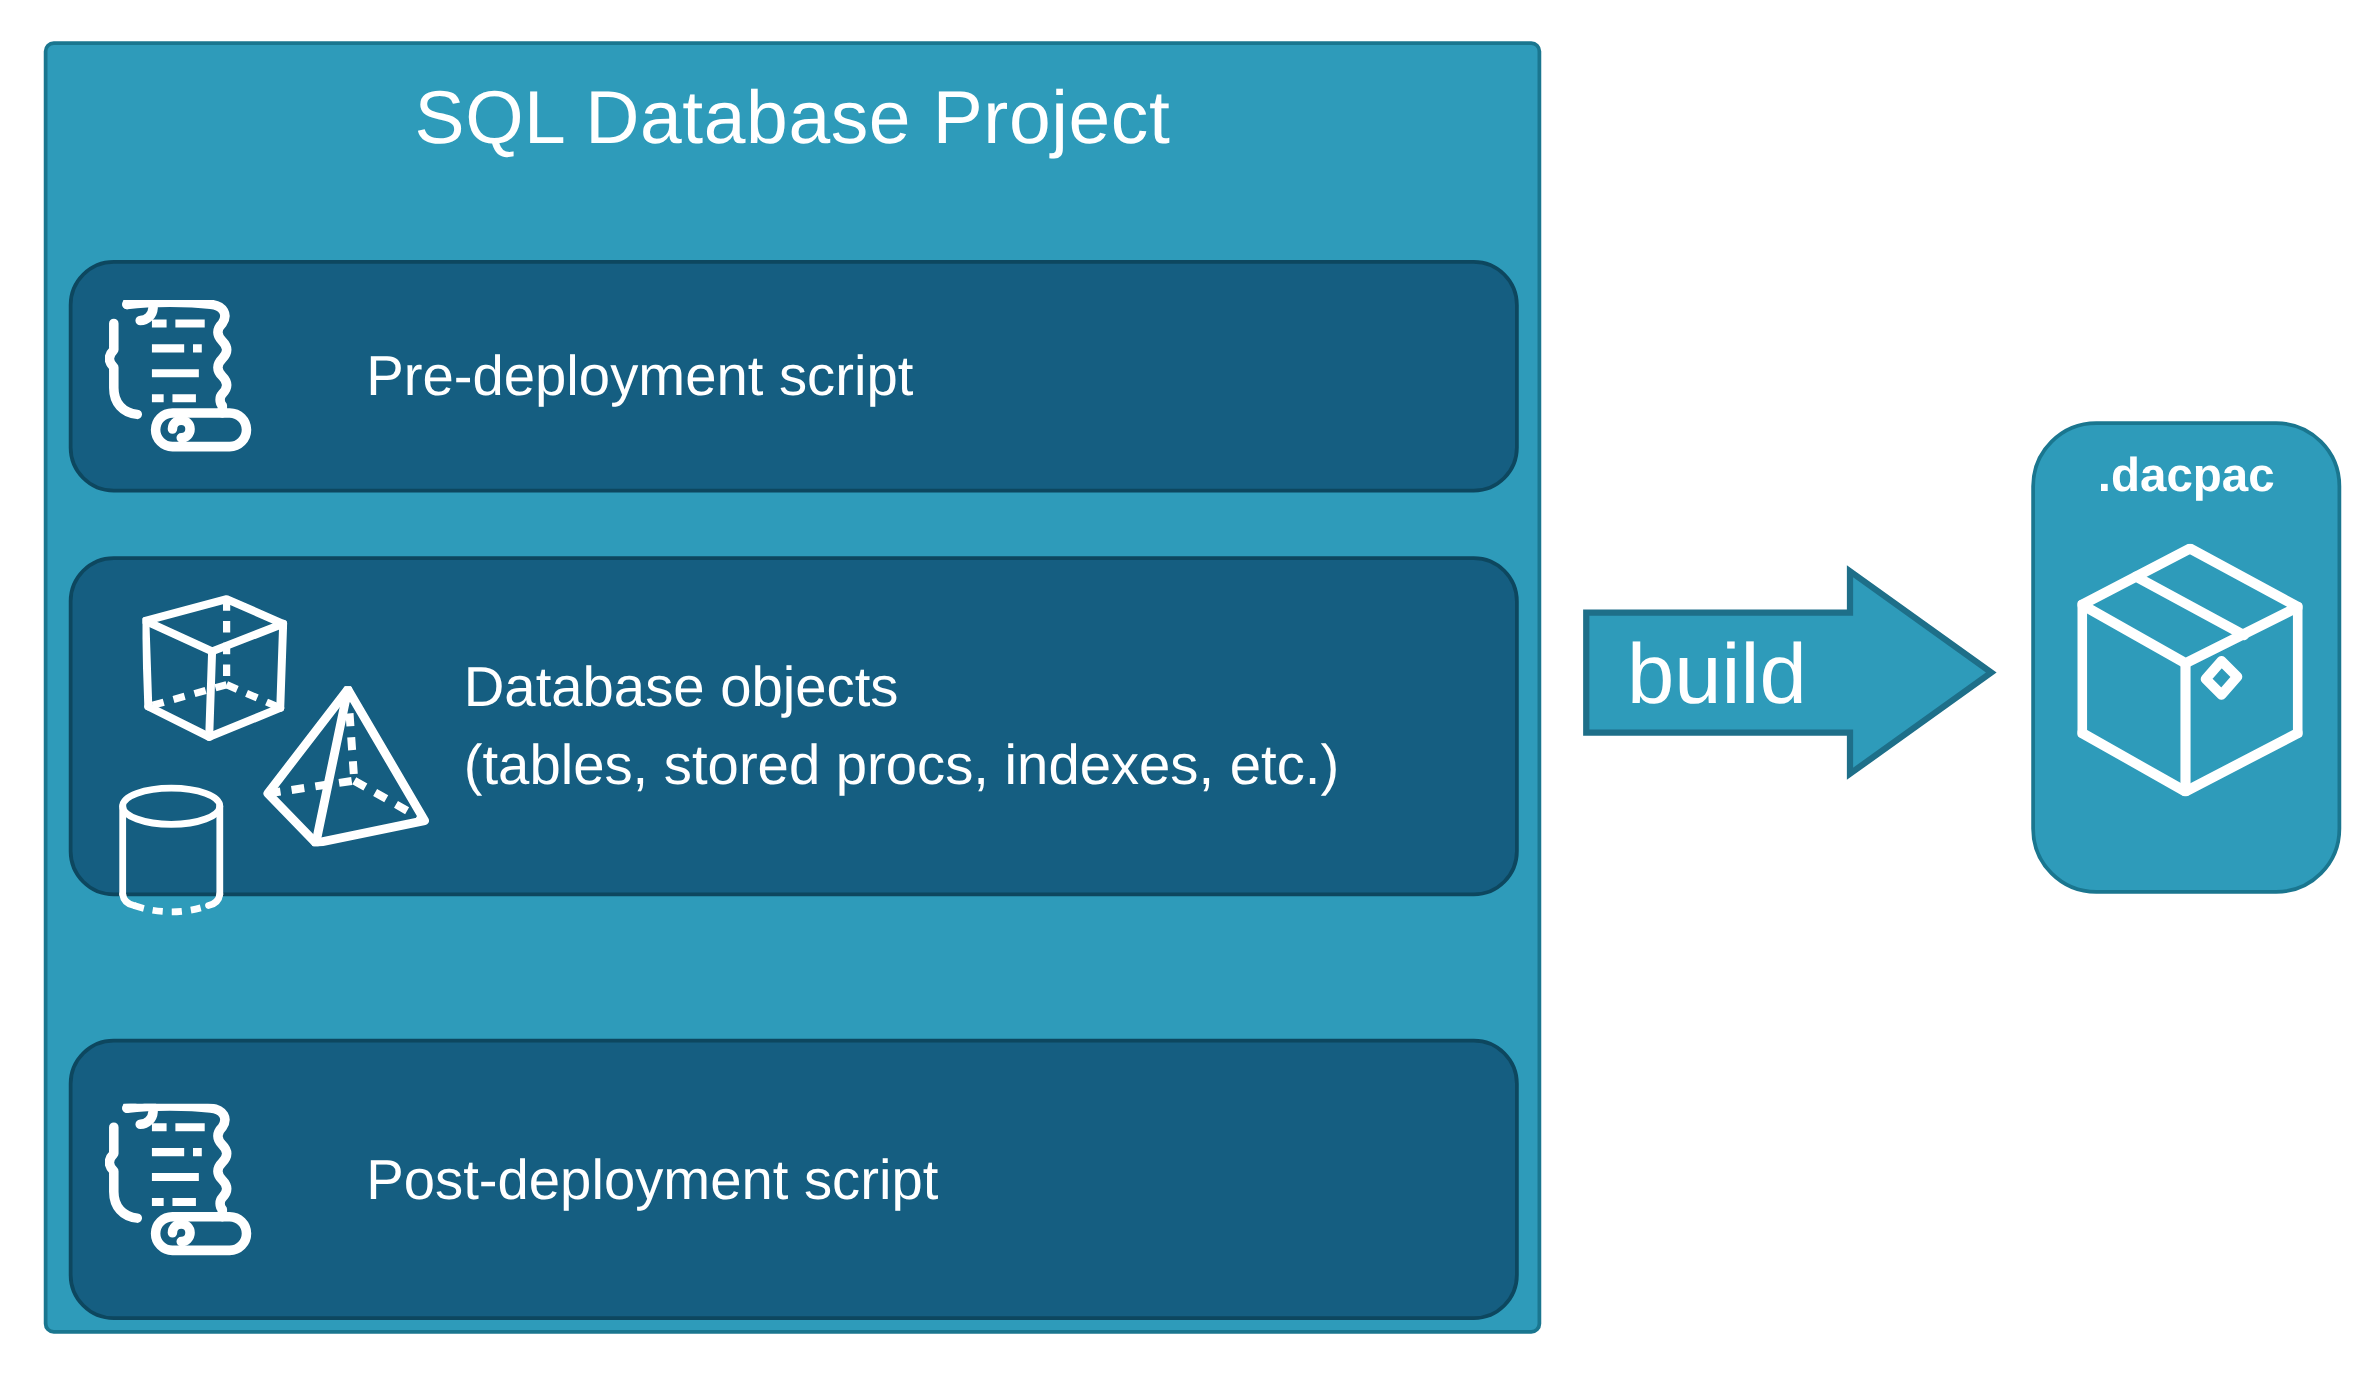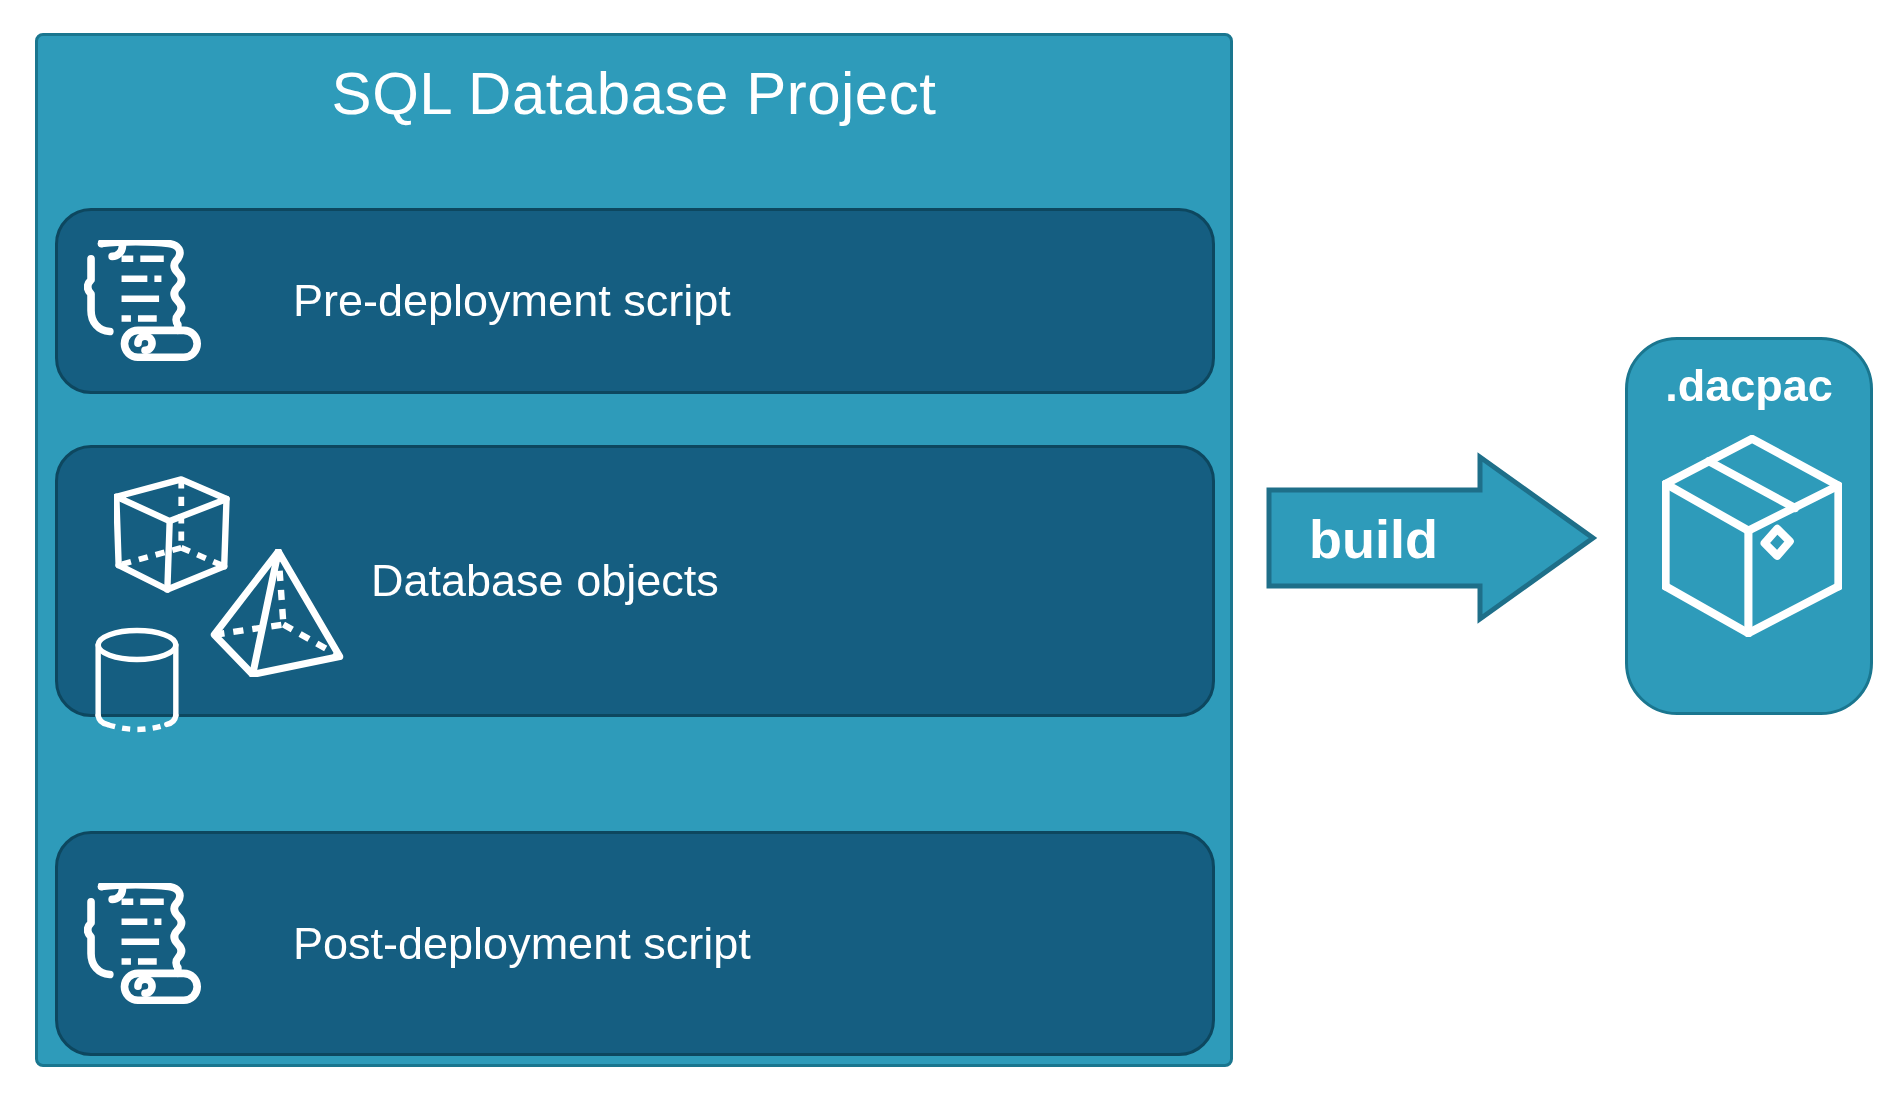--- a/index.html
+++ b/index.html
@@ -58,33 +58,33 @@
   .shape{position:absolute;}
   .shape-cube{left:56px;top:28px;width:116px;height:118px;}
   .shape-pyramid{left:151px;top:101px;width:136px;height:128px;}
   .shape-cylinder{left:33px;top:178px;width:92px;height:112px;}
 
   
   .arrow-wrap{position:absolute;left:1266px;top:452px;width:332px;height:172px;}
   .arrow-label{
     position:absolute;left:1269px;top:487px;width:209px;height:104px;
     display:flex;align-items:center;justify-content:center;
-    font-size:54px;font-weight:700;
+    font-size:68px;font-weight:400;
   }
 
   
   .dacpac{
     position:absolute;left:1625px;top:337px;width:248px;height:378px;
     background:var(--outer-bg);
     border:3px solid var(--outer-border);
     border-radius:52px;
   }
   .dacpac-label{
     position:absolute;left:0;right:0;top:20px;
-    text-align:center;font-size:45px;font-weight:700;
+    text-align:center;font-size:38px;font-weight:700;
   }
   .package-wrap{position:absolute;left:34px;top:95px;width:180px;height:202px;}
 
   svg{display:block;width:100%;height:100%;}
 </style>
 </head>
 <body>
 
 <div class="page">
 
@@ -141,20 +141,21 @@
           <ellipse cx="50" cy="21" rx="43" ry="16"></ellipse>
           <path d="M 7,21 L 7,99"></path>
           <path d="M 93,21 L 93,99"></path>
           <path d="M 7,99 Q 8,107 17,109"></path>
           <path d="M 93,99 Q 92,107 83,109"></path>
           <path d="M 17,109 Q 50,120 83,109" stroke-dasharray="9 8" stroke-linecap="butt"></path>
         </svg>
       </span>
       <span class="box-label objects-label">
         <span style="display:block">Database objects</span>
+        <span style="display:block">(tables, stored procs, indexes, etc.)</span>
       </span>
     </div>
 
     <div class="inner-box box-post">
       <span class="scroll-wrap">
         <svg viewBox="0 0 100 104" fill="none" stroke="#FFFFFF" stroke-width="6.5" stroke-linecap="round" stroke-linejoin="round">
           <path d="M 22,14 A 9,9 0 1 0 13,3"></path>
           <path d="M 13,3 C 30,1 55,1 70,3 C 79,4 82,10 78,16 C 74,20 74,24 78,28 C 82,32 82,36 78,40 C 74,44 74,48 78,52 C 82,56 82,60 78,64 C 76,66 76,70 78,72 L 78,77"></path>
           <path d="M 4,16 L 4,34 C 0,38 0,42 4,46 L 4,60 C 4,70 10,77 20,78"></path>
           <path d="M 78,77 L 83,77 A 11.5,11.5 0 0 1 83,100 L 44,100 A 11.5,11.5 0 0 1 44,77 L 78,77"></path>

